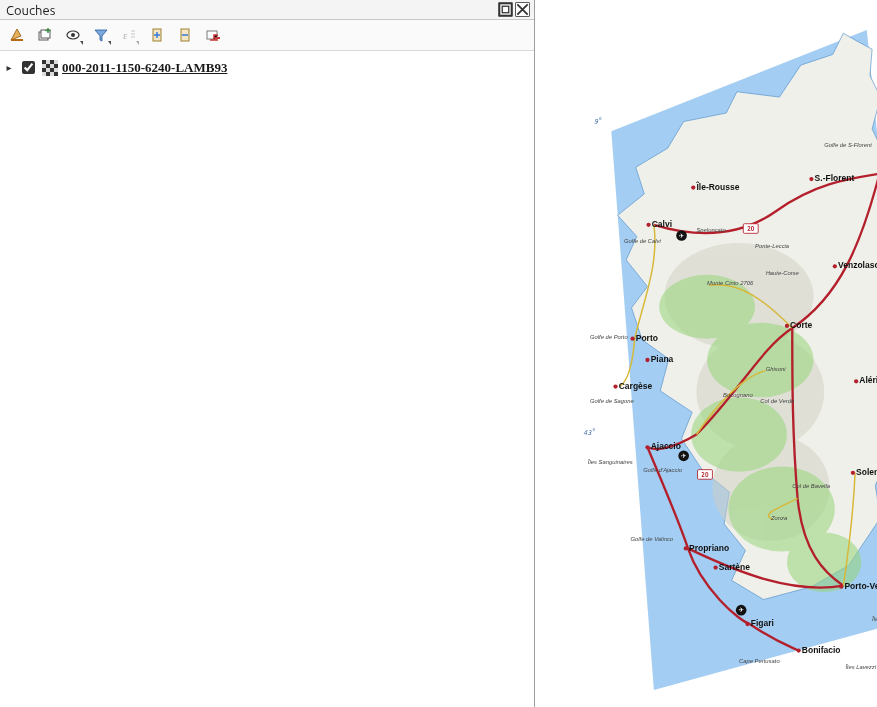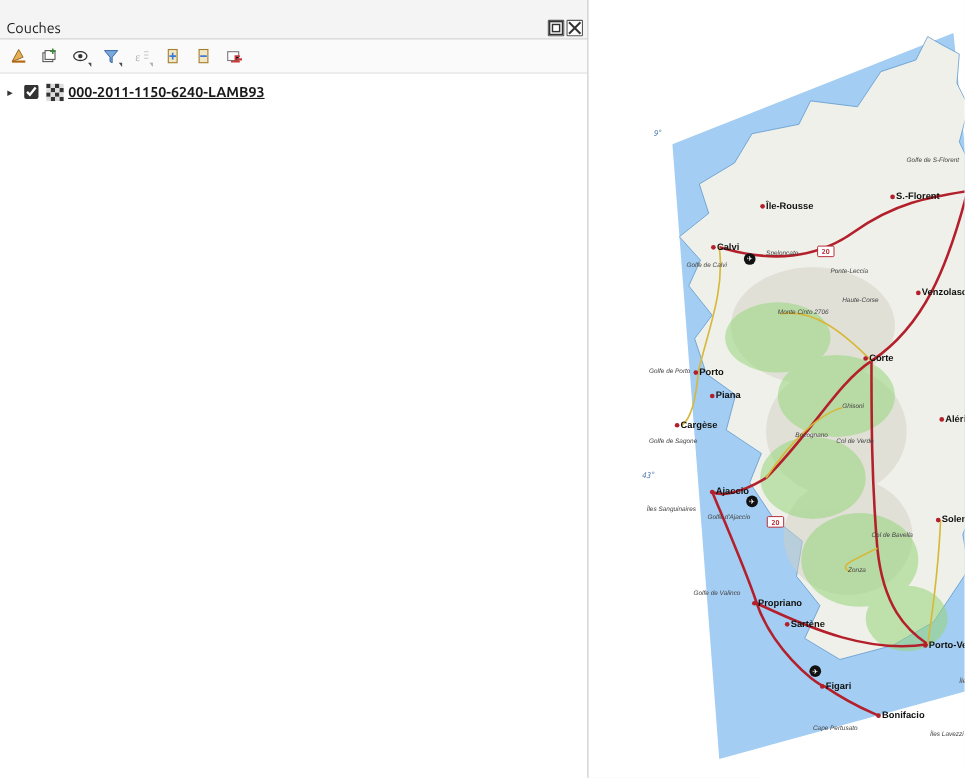--- a/index.html
+++ b/index.html
@@ -1,33 +1,33 @@
 <!DOCTYPE html>
 <html><head>
 <meta charset="utf-8">
 <style>
   * { box-sizing: border-box; }
   html, body { margin:0; padding:0; width:877px; height:707px; font-family: "Segoe UI", "Ubuntu", sans-serif; font-size:12px; background:#f8f8f8; color:#1a1a1a; }
   .app { display:flex; width:100%; height:100%; }
   .panel { width:535px; height:100%; border-right:1px solid #9e9e9e; background:#fff; display:flex; flex-direction:column; }
-  .panel-title { display:flex; align-items:center; justify-content:space-between; padding:18px 4px 2px 6px; border-bottom:1px solid #c8c8c8; background:#f4f4f4; }
+  .panel-title { display:flex; align-items:center; justify-content:space-between; padding:2px 4px 2px 6px; border-bottom:1px solid #c8c8c8; background:#f4f4f4; }
   .panel-title span { font-size:13px; }
   .title-buttons { display:flex; gap:2px; }
   .title-btn { width:15px; height:15px; border:1px solid #5a5a5a; background:#fdfdfd; display:flex; align-items:center; justify-content:center; font-size:9px; line-height:1; cursor:pointer; border-radius:1px; }
   .toolbar { display:flex; align-items:center; gap:6px; padding:4px 6px; border-bottom:1px solid #d8d8d8; background:#fafafa; }
   .tb-btn { width:22px; height:22px; display:flex; align-items:center; justify-content:center; border-radius:2px; cursor:pointer; position:relative; }
   .tb-btn.disabled { opacity:0.45; cursor:default; }
   .tb-btn svg { width:16px; height:16px; }
   .dd-caret { position:absolute; right:1px; bottom:1px; width:0; height:0; border-left:3px solid transparent; border-top:4px solid #4a4a4a; }
   .tree { flex:1; overflow:auto; padding:6px 2px; background:#fff; }
   .tree-row { display:flex; align-items:center; gap:4px; padding:1px 2px; }
   .tree-toggle { width:10px; text-align:center; user-select:none; cursor:pointer; color:#333; font-size:10px; }
   .tree-check { width:13px; height:13px; cursor:pointer; accent-color:#333; }
   .raster-icon { width:16px; height:16px; display:inline-block; }
-  .layer-label { font-weight:bold; text-decoration:underline; font-size:13px; cursor:pointer; }
+  .layer-label { font-weight:bold; text-decoration:underline; font-size:13px; cursor:pointer;font-family:Liberation Serif, serif; }
   .canvas { flex:1; background:#ffffff; position:relative; overflow:hidden; }
   .map-svg { position:absolute; left:475px; top:45px; width:400px; height:660px; }
 </style>
 </head>
 <body>
 
 <div class="app">
 
   <div class="panel">
     <div class="panel-title">

